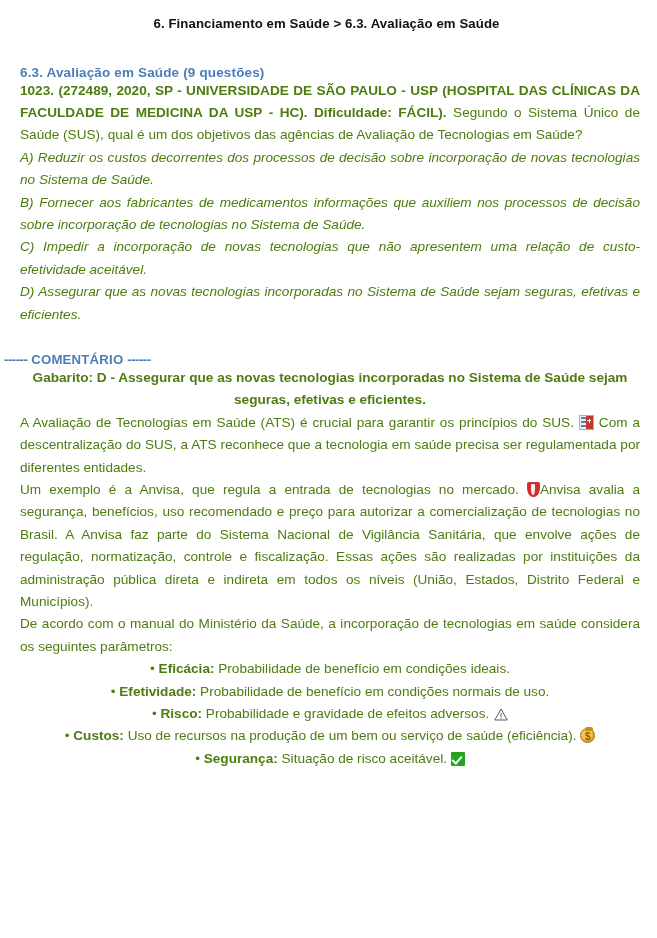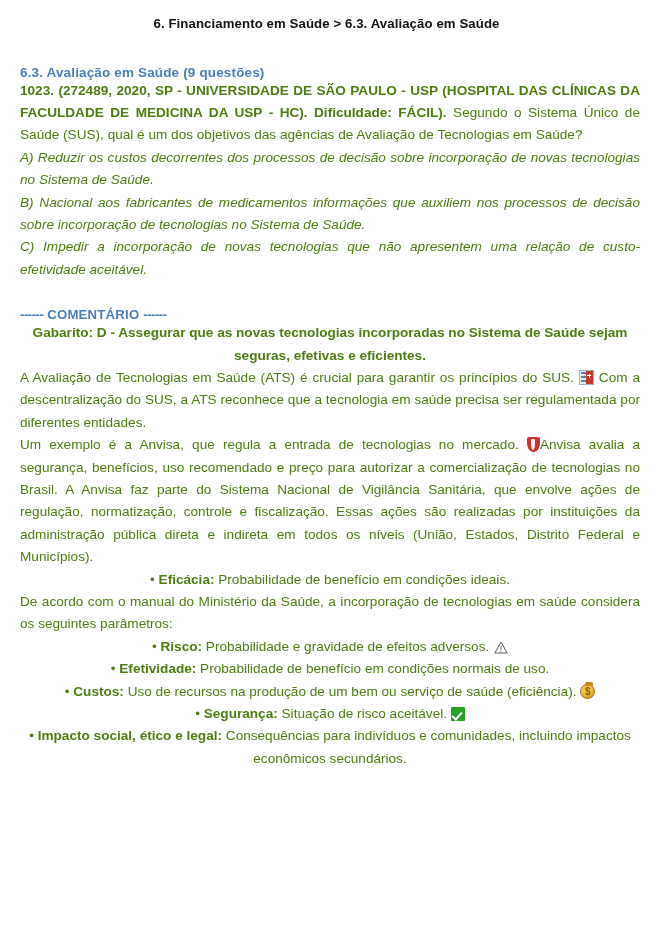--- a/index.html
+++ b/index.html
@@ -58,21 +58,21 @@
   .q-stem {
     margin-top: 23px;
   }
   .q-stem b { font-weight: bold; }
   .opt {
     margin-top: 11px;
     font-style: italic;
   }
   .comment-head {
     margin-top: 26px;
-    margin-left: 20px;
+    margin-left: 4px;
     font-size: 13.2px;
     font-weight: bold;
     color: #4a7ebb;
     letter-spacing: 0.2px;
   }
   .comment-head .dash {
     letter-spacing: -0.5px;
   }
   .gabarito {
     margin-top: 6px;
@@ -195,47 +195,47 @@
 
   <div class="doc-title">6. Financiamento em Saúde &gt; 6.3. Avaliação em Saúde</div>
 
   <div class="section-heading">6.3. Avaliação em Saúde (9 questões)</div>
 
   <div class="content">
 
     <p class="blk q-stem"><b>1023. (272489, 2020, SP - UNIVERSIDADE DE SÃO PAULO - USP (HOSPITAL DAS CLÍNICAS DA FACULDADE DE MEDICINA DA USP - HC). Dificuldade: FÁCIL).</b><span> Segundo o Sistema Único de Saúde (SUS), qual é um dos objetivos das agências de Avaliação de Tecnologias em Saúde?</span></p>
 
     <p class="blk opt">A) Reduzir os custos decorrentes dos processos de decisão sobre incorporação de novas tecnologias no Sistema de Saúde.</p>
-    <p class="blk opt">B) Nacional aos fabricantes de medicamentos informações que auxiliem nos processos de decisão sobre incorporação de tecnologias no Sistema de Saúde.</p>
+    <p class="blk opt">B) Fornecer aos fabricantes de medicamentos informações que auxiliem nos processos de decisão sobre incorporação de tecnologias no Sistema de Saúde.</p>
     <p class="blk opt">C) Impedir a incorporação de novas tecnologias que não apresentem uma relação de custo-efetividade aceitável.</p>
+    <p class="blk opt">D) Assegurar que as novas tecnologias incorporadas no Sistema de Saúde sejam seguras, efetivas e eficientes.</p>
   </div>
 
   <div class="comment-head"><span class="dash">------</span>&nbsp;<span>COMENTÁRIO</span>&nbsp;<span class="dash">------</span></div>
 
   <div class="content">
 
     <p class="blk gabarito nojust">Gabarito: D - Assegurar que as novas tecnologias incorporadas no Sistema de Saúde sejam seguras, efetivas e eficientes.</p>
 
 
     <p class="blk para"><span>A Avaliação de Tecnologias em Saúde (ATS) é crucial para garantir os princípios do SUS.</span> <span class="ico ico-hospital"><i></i></span> <span>Com a descentralização do SUS, a ATS reconhece que a tecnologia em saúde precisa ser regulamentada por diferentes entidades.</span></p>
 
     <p class="blk para"><span>Um exemplo é a Anvisa, que regula a entrada de tecnologias no mercado.</span> <span class="ico ico-shield"></span><span>Anvisa avalia a segurança, benefícios, uso recomendado e preço para autorizar a comercialização de tecnologias no Brasil. A Anvisa faz parte do Sistema Nacional de Vigilância Sanitária, que envolve ações de regulação, normatização, controle e fiscalização. Essas ações são realizadas por instituições da administração pública direta e indireta em todos os níveis (União, Estados, Distrito Federal e Municípios).</span></p>
 
+    <p class="blk para">De acordo com o manual do Ministério da Saúde, a incorporação de tecnologias em saúde considera os seguintes parâmetros:</p>
+
     <p class="blk bullet nojust"><span>•</span> <b>Eficácia:</b><span> Probabilidade de benefício em condições ideais.</span></p>
 
-    <p class="blk para">De acordo com o manual do Ministério da Saúde, a incorporação de tecnologias em saúde considera os seguintes parâmetros:</p>
+    <p class="blk bullet nojust"><span>•</span> <b>Efetividade:</b><span> Probabilidade de benefício em condições normais de uso.</span></p>
 
     <p class="blk bullet nojust"><span>•</span> <b>Risco:</b><span> Probabilidade e gravidade de efeitos adversos.</span> <span class="ico ico-warn"><svg width="14" height="13" viewBox="0 0 14 13">
             <path d="M7 1 L13.2 12 L0.8 12 Z" fill="none" stroke="#5a5a5a" stroke-width="1"></path>
             <rect x="6.5" y="5" width="1" height="4" fill="#5a5a5a"></rect>
             <rect x="6.5" y="10" width="1" height="1" fill="#5a5a5a"></rect>
           </svg></span></p>
 
-    <p class="blk bullet nojust"><span>•</span> <b>Efetividade:</b><span> Probabilidade de benefício em condições normais de uso.</span></p>
-
     <p class="blk bullet nojust"><span>•</span> <b>Custos:</b><span> Uso de recursos na produção de um bem ou serviço de saúde (eficiência).</span> <span class="ico ico-money"></span></p>
 
     <p class="blk bullet nojust"><span>•</span> <b>Segurança:</b><span> Situação de risco aceitável.</span> <span class="ico ico-check"></span></p>
 
-    <p class="blk bullet nojust"><span>•</span> <b>Impacto social, ético e legal:</b><span> Consequências para indivíduos e comunidades, incluindo impactos econômicos secundários.</span></p>
 
   </div>
 </div>
 
 </body></html>

